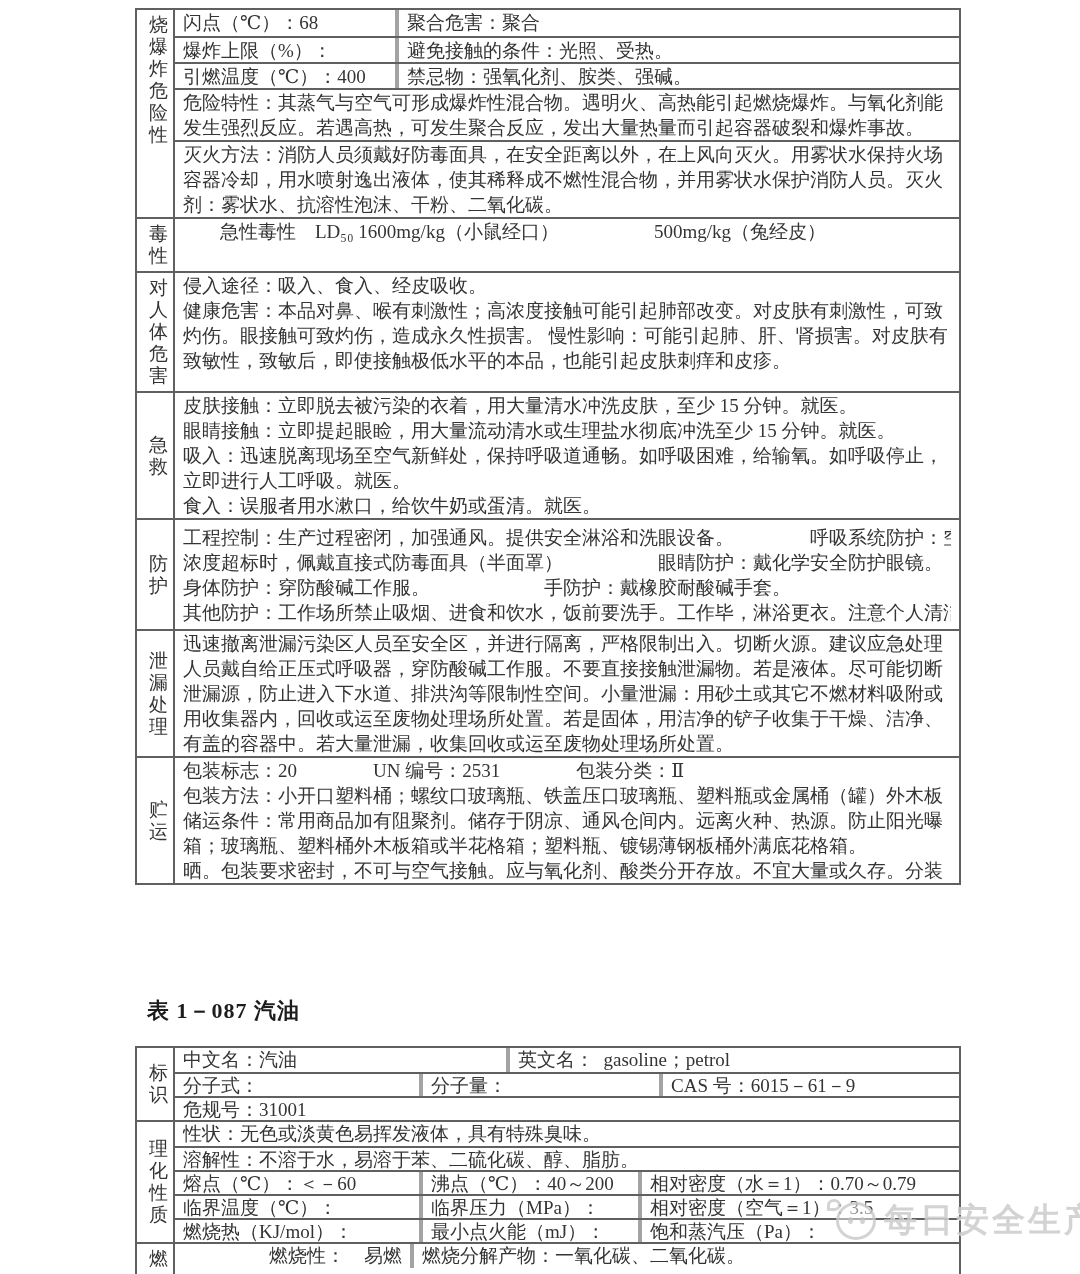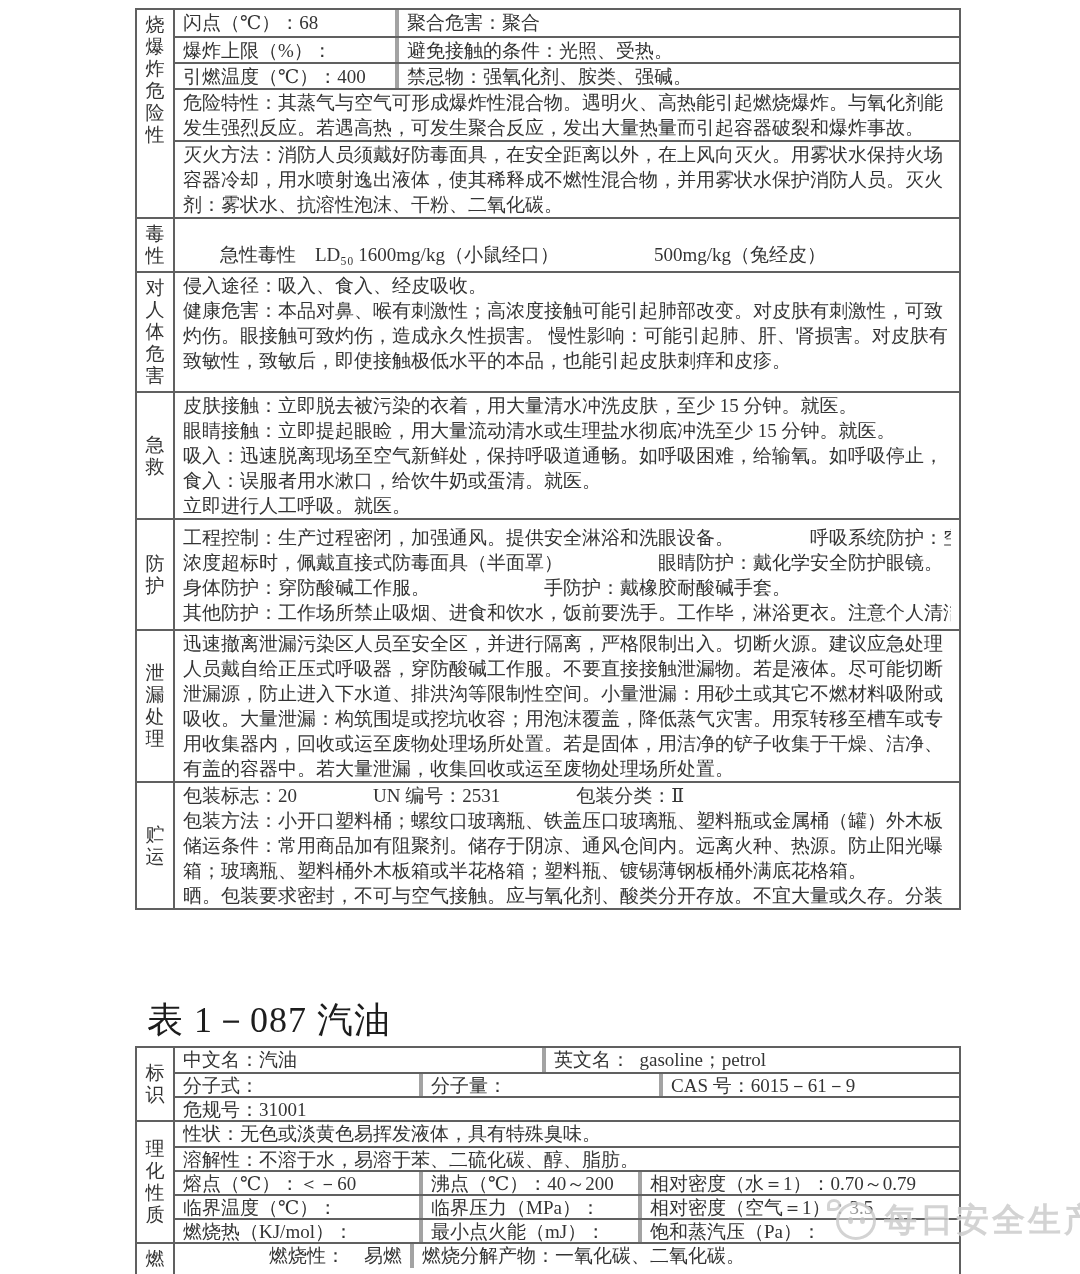--- a/index.html
+++ b/index.html
@@ -5,48 +5,48 @@
   html,body{margin:0;padding:0;background:#ffffff;}
   .page{
     position:relative;width:1080px;height:1274px;overflow:hidden;background:#ffffff;
     font-family:"Liberation Serif","DejaVu Serif",serif;color:#343434;font-size:19px;
   }
   .tbl{position:absolute;left:135px;width:826px;border:2px solid #606060;box-sizing:border-box;background:#fff;}
   .t1{top:8px;}
   .t2{top:1046px;}
   .sec{display:flex;border-top:2px solid #606060;box-sizing:border-box;}
   .tbl > .sec:first-child{border-top:none;}
-  .hdr{width:38px;border-right:2px solid #606060;display:flex;align-items:center;justify-content:center;box-sizing:border-box;padding:4px 4px;}
+  .hdr{width:38px;border-right:2px solid #606060;display:flex;align-items:center;box-sizing:border-box;padding:4px 12px;}
   .hdr.top{align-items:flex-start;}
   .hdr span{display:block;width:20px;word-break:break-all;line-height:22px;text-align:center;}
   .rows{flex:1;display:flex;flex-direction:column;min-width:0;}
   .row{display:flex;border-top:2px solid #606060;box-sizing:border-box;}
   .rows > .row:first-child{border-top:none;}
   .cell{box-sizing:border-box;padding:0 8px;border-left:4px solid #a3a3a3;overflow:hidden;}
   .row .cell:first-child{border-left:none;}
   .cell.f{flex:1;min-width:0;}
   .line{white-space:pre;overflow:hidden;line-height:25px;}
   
   .kind-t1a{height:26px;}
   .kind-t1a .cell:nth-child(1){width:220px;}
-  .kind-t2a .cell:nth-child(1){width:367px;}
+  .kind-t2a .cell:nth-child(1){width:331px;}
   .kind-t2b .cell:nth-child(1){width:244px;}
   .kind-t2b .cell:nth-child(2){width:240px;}
   .kind-t2c .cell:nth-child(1){width:244px;}
   .kind-t2c .cell:nth-child(2){width:219px;}
   .kind-t2d .cell:nth-child(1){width:235px;text-align:right;}
   
-  .t1 .sec:nth-child(2) .cell{display:flex;flex-direction:column;justify-content:flex-end;min-height:48px;padding-left:45px;}
+  .t1 .sec:nth-child(2) .cell{display:flex;flex-direction:column;justify-content:flex-start;min-height:48px;padding-left:45px;}
   
   .t1 .sec:nth-child(5) .cell{padding-top:5px;padding-bottom:4px;}
   
   .t2 .row{height:24px;}
   .t2 .line{line-height:23px;}
   .tbl-title{
-    position:absolute;left:147px;top:996px;font-weight:normal;font-size:36px;letter-spacing:1px;
+    position:absolute;left:147px;top:996px;font-weight:bold;font-size:22px;letter-spacing:1px;
     color:#1d1d1d;white-space:pre;
   }
   
   .watermark{position:absolute;left:836px;top:1198px;display:flex;align-items:center;opacity:0.85;pointer-events:none;}
   .wm-face{position:relative;width:40px;height:38px;border:3px solid #cccccc;border-radius:50%;box-sizing:border-box;background:rgba(255,255,255,0.55);}
   .wm-eye{position:absolute;top:12px;width:5px;height:7px;background:#cccccc;border-radius:50%;}
   .wm-eye.l{left:9px;} .wm-eye.r{left:21px;}
   .wm-bubble{position:absolute;left:-12px;top:-6px;width:14px;height:12px;border:3px solid #cccccc;border-radius:50% 50% 50% 10%;box-sizing:border-box;background:rgba(255,255,255,0.55);}
   .wm-text{margin-left:8px;font-weight:bold;font-size:33px;letter-spacing:3px;color:#cccccc;white-space:nowrap;
     text-shadow:1px 1px 0 #ffffff;}
@@ -131,22 +131,22 @@
       <div class="sec">
         <div class="hdr">
           <span>急救</span>
         </div>
         <div class="rows">
           <div class="row kind-full">
             <div class="cell f">
               <div class="line">皮肤接触：立即脱去被污染的衣着，用大量清水冲洗皮肤，至少 15 分钟。就医。</div>
               <div class="line">眼睛接触：立即提起眼睑，用大量流动清水或生理盐水彻底冲洗至少 15 分钟。就医。</div>
               <div class="line">吸入：迅速脱离现场至空气新鲜处，保持呼吸道通畅。如呼吸困难，给输氧。如呼吸停止，</div>
+              <div class="line">立即进行人工呼吸。就医。</div>
               <div class="line">食入：误服者用水漱口，给饮牛奶或蛋清。就医。</div>
-              <div class="line">立即进行人工呼吸。就医。</div>
             </div>
           </div>
         </div>
       </div>
       <div class="sec">
         <div class="hdr">
           <span>防护</span>
         </div>
         <div class="rows">
           <div class="row kind-full">
@@ -162,21 +162,20 @@
       <div class="sec">
         <div class="hdr">
           <span>泄漏处理</span>
         </div>
         <div class="rows">
           <div class="row kind-full">
             <div class="cell f">
               <div class="line">迅速撤离泄漏污染区人员至安全区，并进行隔离，严格限制出入。切断火源。建议应急处理</div>
               <div class="line">人员戴自给正压式呼吸器，穿防酸碱工作服。不要直接接触泄漏物。若是液体。尽可能切断</div>
               <div class="line">泄漏源，防止进入下水道、排洪沟等限制性空间。小量泄漏：用砂土或其它不燃材料吸附或</div>
-              <div class="line">吸收。大量泄漏：构筑围堤或挖坑收容；用泡沫覆盖，降低蒸气灾害。用泵转移至槽车或专</div>
               <div class="line">用收集器内，回收或运至废物处理场所处置。若是固体，用洁净的铲子收集于干燥、洁净、</div>
               <div class="line">有盖的容器中。若大量泄漏，收集回收或运至废物处理场所处置。</div>
             </div>
           </div>
         </div>
       </div>
       <div class="sec">
         <div class="hdr">
           <span>贮运</span>
         </div>

